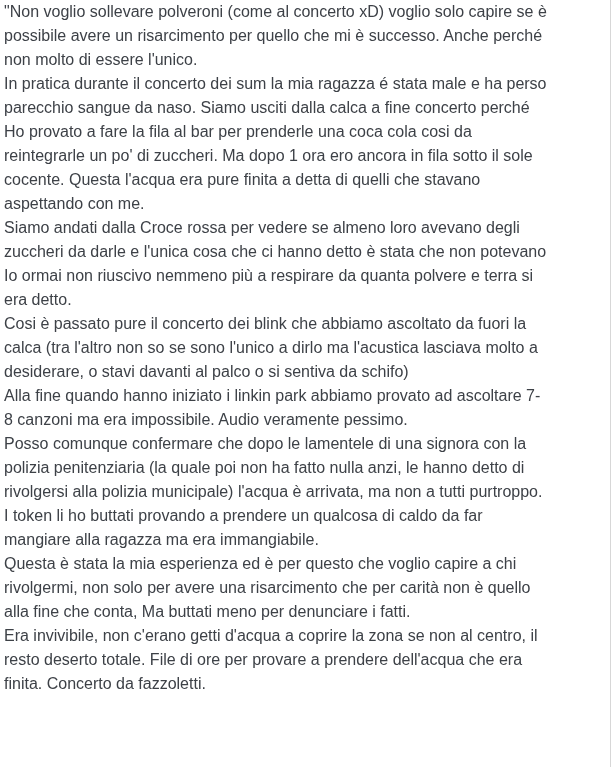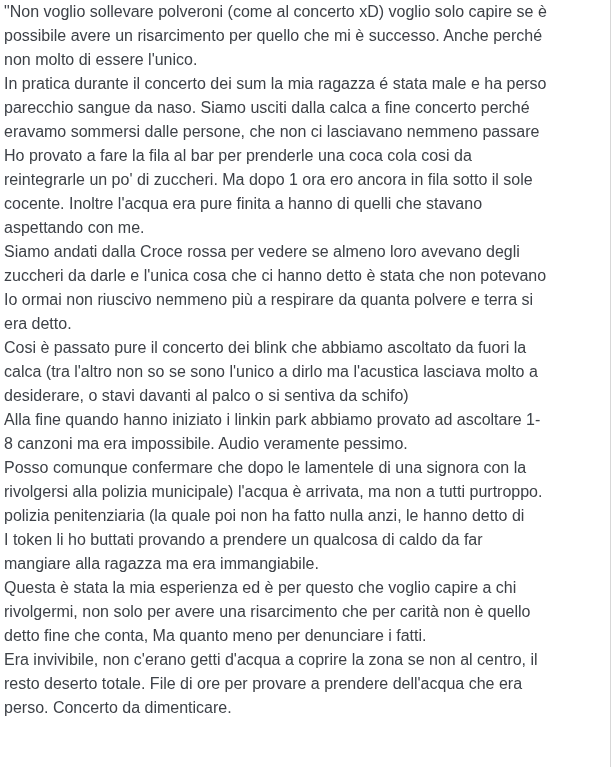--- a/index.html
+++ b/index.html
@@ -36,39 +36,38 @@
 <body>
 
 <div class="content-pane">
   <div class="post-text">
 
   <div class="text-line">"Non voglio sollevare polveroni (come al concerto xD) voglio solo capire se è</div>
       <div class="text-line">possibile avere un risarcimento per quello che mi è successo. Anche perché</div>
       <div class="text-line">non molto di essere l'unico.</div>
       <div class="text-line">In pratica durante il concerto dei sum la mia ragazza é stata male e ha perso</div>
       <div class="text-line">parecchio sangue da naso. Siamo usciti dalla calca a fine concerto perché</div>
-      <div class="text-line">eravamo sommersi dalle persone, che non ci lasciavano nemmeno passare</div>
       <div class="text-line">Ho provato a fare la fila al bar per prenderle una coca cola cosi da</div>
       <div class="text-line">reintegrarle un po' di zuccheri. Ma dopo 1 ora ero ancora in fila sotto il sole</div>
-      <div class="text-line">cocente. Inoltre l'acqua era pure finita a hanno di quelli che stavano</div>
+      <div class="text-line">cocente. Questa l'acqua era pure finita a detta di quelli che stavano</div>
       <div class="text-line">aspettando con me.</div>
       <div class="text-line">Siamo andati dalla Croce rossa per vedere se almeno loro avevano degli</div>
       <div class="text-line">zuccheri da darle e l'unica cosa che ci hanno detto è stata che non potevano</div>
       <div class="text-line">Io ormai non riuscivo nemmeno più a respirare da quanta polvere e terra si</div>
       <div class="text-line">era detto.</div>
       <div class="text-line">Cosi è passato pure il concerto dei blink che abbiamo ascoltato da fuori la</div>
       <div class="text-line">calca (tra l'altro non so se sono l'unico a dirlo ma l'acustica lasciava molto a</div>
       <div class="text-line">desiderare, o stavi davanti al palco o si sentiva da schifo)</div>
-      <div class="text-line">Alla fine quando hanno iniziato i linkin park abbiamo provato ad ascoltare 1-</div>
+      <div class="text-line">Alla fine quando hanno iniziato i linkin park abbiamo provato ad ascoltare 7-</div>
       <div class="text-line">8 canzoni ma era impossibile. Audio veramente pessimo.</div>
       <div class="text-line">Posso comunque confermare che dopo le lamentele di una signora con la</div>
+      <div class="text-line">polizia penitenziaria (la quale poi non ha fatto nulla anzi, le hanno detto di</div>
       <div class="text-line">rivolgersi alla polizia municipale) l'acqua è arrivata, ma non a tutti purtroppo.</div>
-      <div class="text-line">polizia penitenziaria (la quale poi non ha fatto nulla anzi, le hanno detto di</div>
       <div class="text-line">I token li ho buttati provando a prendere un qualcosa di caldo da far</div>
       <div class="text-line">mangiare alla ragazza ma era immangiabile.</div>
       <div class="text-line">Questa è stata la mia esperienza ed è per questo che voglio capire a chi</div>
       <div class="text-line">rivolgermi, non solo per avere una risarcimento che per carità non è quello</div>
-      <div class="text-line">detto fine che conta, Ma quanto meno per denunciare i fatti.</div>
+      <div class="text-line">alla fine che conta, Ma buttati meno per denunciare i fatti.</div>
       <div class="text-line">Era invivibile, non c'erano getti d'acqua a coprire la zona se non al centro, il</div>
       <div class="text-line">resto deserto totale. File di ore per provare a prendere dell'acqua che era</div>
-      <div class="text-line">perso. Concerto da dimenticare.</div>
+      <div class="text-line">finita. Concerto da fazzoletti.</div>
     </div>
 </div>
 
 </body></html>

